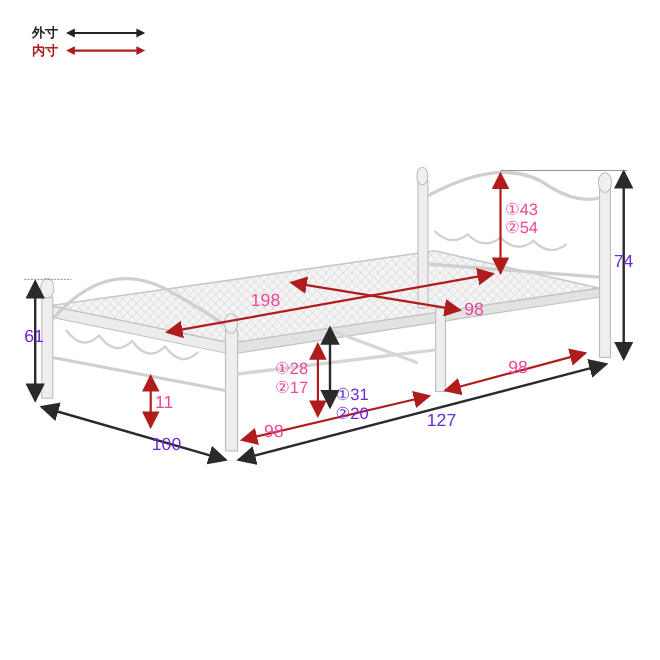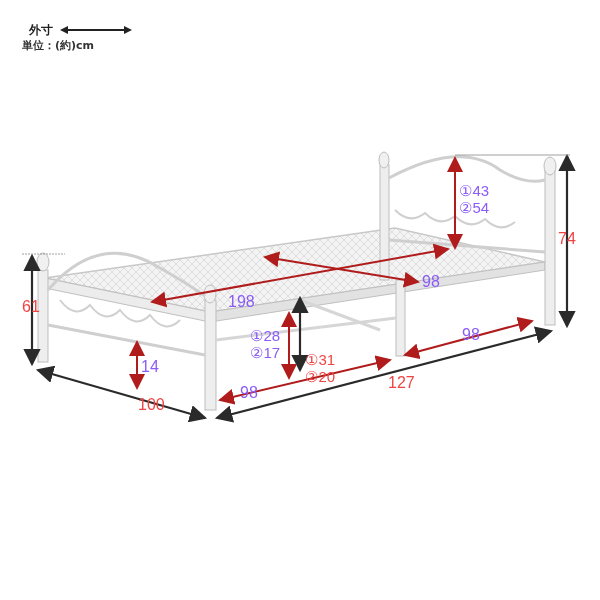--- a/index.html
+++ b/index.html
@@ -5,40 +5,45 @@
   html, body { margin:0; padding:0; background:#ffffff; }
   body { width:600px; height:600px; position:relative; overflow:hidden; font-family:"DejaVu Sans", sans-serif; }
   #stage { position:absolute; left:0; top:0; width:600px; height:424px;text-align:center; }
   .legend { position:absolute; left:22px; top:22px; font-size:12px; line-height:16px; }
   .legend .row { display:flex; align-items:center; height:16px; }
   .legend .lbl { width:38px; font-weight:bold; }
   .legend .outer { color:#222222; }
   .legend .inner { color:#b01c1c; }
   .legend .unit { color:#333333; font-size:11px; font-weight:bold; }
   .dim { position:absolute; font-family:"Liberation Sans", sans-serif; font-size:16px; white-space:nowrap; }
-  .dim.dark { color:#ef4444; }
-  .dim.red { color:#8b5cf6; }
+  .dim.dark { color:#6d28d9; }
+  .dim.red { color:#ec4899; }
   .dim.small { font-size:15px; line-height:17px; }
 </style>
 </head>
 <body>
 
 <div id="stage">
 
   <div class="legend">
     <div class="row">
       <span class="lbl outer">外寸</span>
       <svg width="72" height="10">
           <line x1="5" y1="5" x2="67" y2="5" stroke="#222" stroke-width="2"></line>
           <polygon points="0,5 8,1 8,9" fill="#222"></polygon>
           <polygon points="72,5 64,1 64,9" fill="#222"></polygon>
         </svg>
     </div>
     <div class="row">
-      <span class="unit">単位：(約)cm</span>
+      <span class="lbl inner">内寸</span>
+      <svg width="72" height="10">
+          <line x1="5" y1="5" x2="67" y2="5" stroke="#b01c1c" stroke-width="2"></line>
+          <polygon points="0,5 8,1 8,9" fill="#b01c1c"></polygon>
+          <polygon points="72,5 64,1 64,9" fill="#b01c1c"></polygon>
+        </svg>
     </div>
   </div>
 
   <svg width="600" height="600" style="position:absolute;left:0;top:0">
     <defs>
       <marker id="ad" markerWidth="8" markerHeight="8" refX="7" refY="4" orient="auto">
           <polygon points="0,0 8,4 0,8" fill="#2a2a2a"></polygon>
         </marker>
       <marker id="ads" markerWidth="8" markerHeight="8" refX="1" refY="4" orient="auto">
           <polygon points="8,0 0,4 8,8" fill="#2a2a2a"></polygon>
@@ -102,23 +107,23 @@
       <line x1="220" y1="400" x2="390" y2="360" marker-start="url(#ars)" marker-end="url(#ar)"></line>
       <line x1="405" y1="355" x2="532" y2="321" marker-start="url(#ars)" marker-end="url(#ar)"></line>
     </g>
   </svg>
 
   <div class="dim dark" style="left:558px;top:230px;">74</div>
   <div class="dim dark" style="left:22px;top:298px;">61</div>
   <div class="dim dark" style="left:90px;top:396px;margin-left:48px;">100</div>
   <div class="dim dark" style="left:388px;top:374px;">127</div>
 
-  <div class="dim red" style="left:228px;top:265px;margin-top:28px;">198</div>
+  <div class="dim red" style="left:228px;top:265px;">198</div>
   <div class="dim red" style="left:422px;top:273px;">98</div>
-  <div class="dim red" style="left:141px;top:358px;">14</div>
+  <div class="dim red" style="left:141px;top:358px;">11</div>
   <div class="dim red" style="left:240px;top:384px;">98</div>
   <div class="dim red" style="left:462px;top:326px;">98</div>
 
   <div class="dim red small" style="left:459px;top:182px;">
     <div>①43</div>
     <div>②54</div>
   </div>
   <div class="dim red small" style="left:250px;top:327px;">
     <div>①28</div>
     <div>②17</div>

